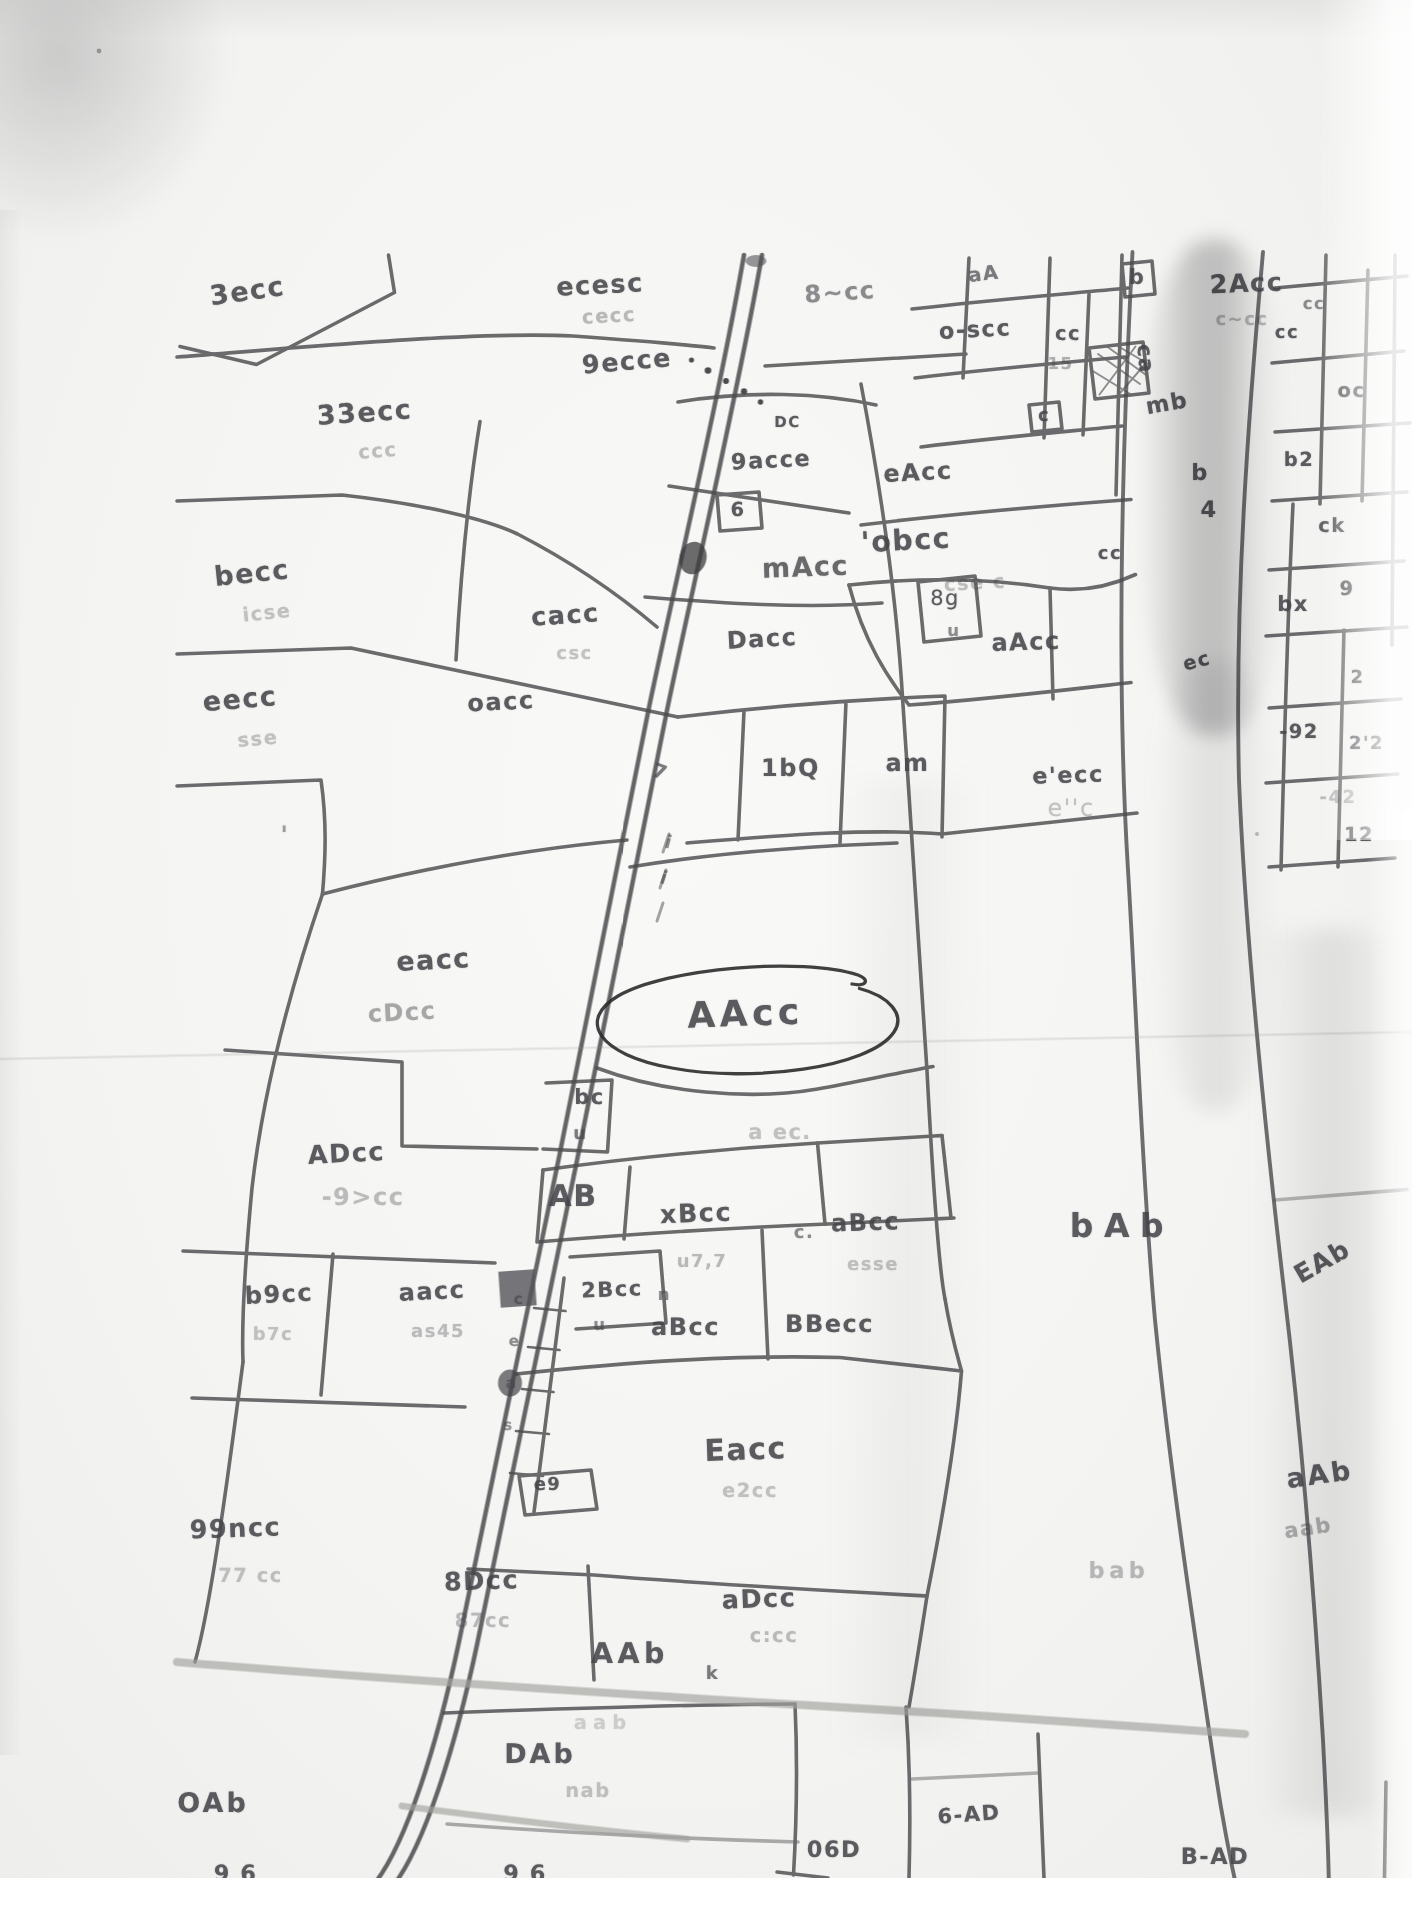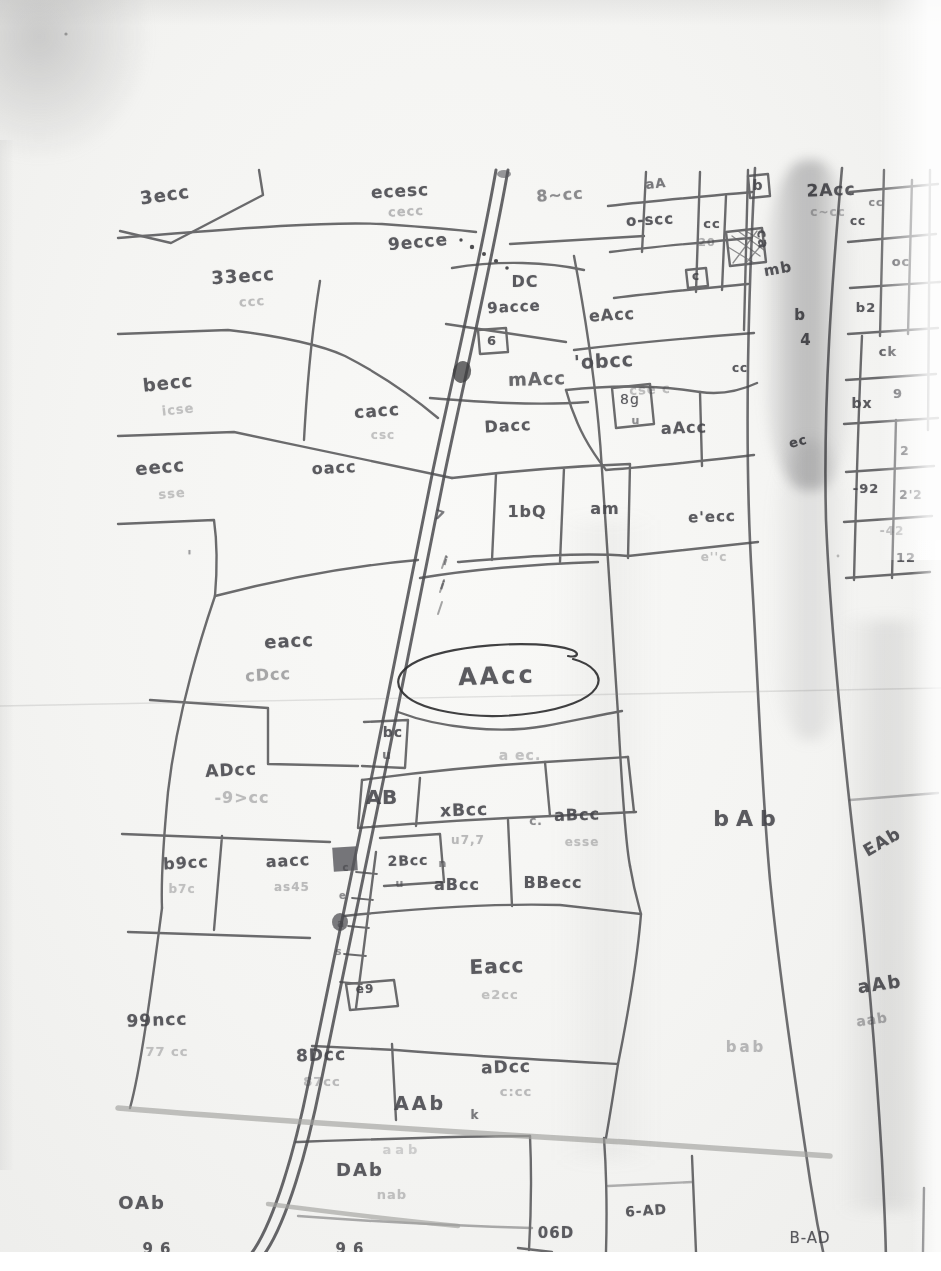--- a/index.html
+++ b/index.html
@@ -153,21 +153,21 @@
       <span style="left: 400px; top: 192px; font-size: 17px; opacity: 0.88; font-weight: 600; transform: translate(-50%, -55%) rotate(-3deg);">ecesc</span>
       <span style="left: 406px; top: 212px; font-size: 13px; opacity: 0.35; font-weight: 600; transform: translate(-50%, -55%) rotate(-3deg);">cecc</span>
       <span style="left: 418px; top: 243px; font-size: 17px; opacity: 0.88; font-weight: 600; transform: translate(-50%, -55%) rotate(-5deg);">9ecce</span>
       <span style="left: 560px; top: 196px; font-size: 16px; opacity: 0.6; font-weight: 600; transform: translate(-50%, -55%) rotate(-4deg);">8~cc</span>
       <span style="left: 656px; top: 184px; font-size: 13px; opacity: 0.7; font-weight: 600; transform: translate(-50%, -55%) rotate(-6deg);">aA</span>
       <span style="left: 758px; top: 186px; font-size: 14px; opacity: 0.88; font-weight: 600; transform: translate(-50%, -55%) rotate(0deg);">b</span>
       <span style="left: 831px; top: 191px; font-size: 17px; opacity: 0.88; font-weight: 600; transform: translate(-50%, -55%) rotate(-2deg);">2Acc</span>
       <span style="left: 828px; top: 213px; font-size: 12px; opacity: 0.35; font-weight: 600; transform: translate(-50%, -55%) rotate(0deg);">c~cc</span>
       <span style="left: 650px; top: 221px; font-size: 15px; opacity: 0.88; font-weight: 600; transform: translate(-50%, -55%) rotate(-3deg);">o-scc</span>
       <span style="left: 712px; top: 224px; font-size: 13px; opacity: 0.88; font-weight: 600; transform: translate(-50%, -55%) rotate(0deg);">cc</span>
-      <span style="left: 707px; top: 243px; font-size: 11px; opacity: 0.4; font-weight: 600; transform: translate(-50%, -55%) rotate(0deg);">20</span>
+      <span style="left: 707px; top: 243px; font-size: 11px; opacity: 0.4; font-weight: 600; transform: translate(-50%, -55%) rotate(0deg);">15</span>
       <span style="left: 763px; top: 240px; font-size: 14px; opacity: 0.88; font-weight: 600; transform: translate(-50%, -55%) rotate(85deg);">ca</span>
       <span style="left: 778px; top: 270px; font-size: 15px; opacity: 0.88; font-weight: 700; transform: translate(-50%, -55%) rotate(-10deg);">mb</span>
       <span style="left: 696px; top: 277px; font-size: 12px; opacity: 0.88; font-weight: 600; transform: translate(-50%, -55%) rotate(0deg);">c</span>
       <span style="left: 858px; top: 222px; font-size: 12px; opacity: 0.88; font-weight: 600; transform: translate(-50%, -55%) rotate(0deg);">cc</span>
       <span style="left: 876px; top: 203px; font-size: 11px; opacity: 0.6; font-weight: 600; transform: translate(-50%, -55%) rotate(0deg);">cc</span>
       <span style="left: 901px; top: 262px; font-size: 13px; opacity: 0.88; font-weight: 600; transform: translate(-50%, -55%) rotate(0deg);">oc</span>
       <span style="left: 866px; top: 308px; font-size: 13px; opacity: 0.88; font-weight: 600; transform: translate(-50%, -55%) rotate(0deg);">b2</span>
       <span style="left: 800px; top: 316px; font-size: 15px; opacity: 0.88; font-weight: 700; transform: translate(-50%, -55%) rotate(0deg);">b</span>
       <span style="left: 806px; top: 341px; font-size: 15px; opacity: 0.88; font-weight: 700; transform: translate(-50%, -55%) rotate(0deg);">4</span>
       <span style="left: 888px; top: 352px; font-size: 13px; opacity: 0.88; font-weight: 600; transform: translate(-50%, -55%) rotate(0deg);">ck</span>
@@ -179,32 +179,32 @@
       <span style="left: 911px; top: 496px; font-size: 12px; opacity: 0.88; font-weight: 600; transform: translate(-50%, -55%) rotate(0deg);">2'2</span>
       <span style="left: 906px; top: 558px; font-size: 13px; opacity: 0.88; font-weight: 600; transform: translate(-50%, -55%) rotate(0deg);">12</span>
       <span style="left: 612px; top: 316px; font-size: 16px; opacity: 0.88; font-weight: 600; transform: translate(-50%, -55%) rotate(-3deg);">eAcc</span>
       <span style="left: 604px; top: 362px; font-size: 19px; opacity: 0.88; font-weight: 700; transform: translate(-50%, -55%) rotate(-3deg);">'obcc</span>
       <span style="left: 650px; top: 390px; font-size: 13px; opacity: 0.32; font-weight: 600; transform: translate(-50%, -55%) rotate(-3deg);">cse c</span>
       <span style="left: 630px; top: 400px; font-size: 14px; opacity: 0.88; font-weight: 400; transform: translate(-50%, -55%) rotate(0deg);">8g</span>
       <span style="left: 636px; top: 421px; font-size: 11px; opacity: 0.6; font-weight: 600; transform: translate(-50%, -55%) rotate(0deg);">u</span>
       <span style="left: 684px; top: 429px; font-size: 16px; opacity: 0.88; font-weight: 600; transform: translate(-50%, -55%) rotate(-2deg);">aAcc</span>
       <span style="left: 740px; top: 369px; font-size: 12px; opacity: 0.88; font-weight: 600; transform: translate(-50%, -55%) rotate(0deg);">cc</span>
       <span style="left: 798px; top: 442px; font-size: 13px; opacity: 0.88; font-weight: 600; transform: translate(-50%, -55%) rotate(-15deg);">ec</span>
-      <span style="left: 525px; top: 283px; font-size: 16px; opacity: 0.88; font-weight: 600; transform: translate(-50%, -55%) rotate(0deg);">DC</span>
+      <span style="left: 525px; top: 283px; font-size: 10px; opacity: 0.88; font-weight: 600; transform: translate(-50%, -55%) rotate(0deg);">DC</span>
       <span style="left: 514px; top: 308px; font-size: 15px; opacity: 0.88; font-weight: 600; transform: translate(-50%, -55%) rotate(-3deg);">9acce</span>
       <span style="left: 492px; top: 341px; font-size: 13px; opacity: 0.88; font-weight: 600; transform: translate(-50%, -55%) rotate(0deg);">6</span>
       <span style="left: 537px; top: 380px; font-size: 18px; opacity: 0.8; font-weight: 700; transform: translate(-50%, -55%) rotate(-2deg);">mAcc</span>
       <span style="left: 508px; top: 427px; font-size: 16px; opacity: 0.88; font-weight: 600; transform: translate(-50%, -55%) rotate(-3deg);">Dacc</span>
       <span style="left: 377px; top: 412px; font-size: 17px; opacity: 0.88; font-weight: 600; transform: translate(-50%, -55%) rotate(-4deg);">cacc</span>
       <span style="left: 383px; top: 436px; font-size: 12px; opacity: 0.3; font-weight: 600; transform: translate(-50%, -55%) rotate(0deg);">csc</span>
       <span style="left: 334px; top: 469px; font-size: 16px; opacity: 0.88; font-weight: 600; transform: translate(-50%, -55%) rotate(-3deg);">oacc</span>
       <span style="left: 527px; top: 513px; font-size: 16px; opacity: 0.88; font-weight: 600; transform: translate(-50%, -55%) rotate(0deg); text-align: center;">1bQ</span>
       <span style="left: 605px; top: 510px; font-size: 16px; opacity: 0.88; font-weight: 600; transform: translate(-50%, -55%) rotate(0deg);">am</span>
       <span style="left: 712px; top: 518px; font-size: 15px; opacity: 0.88; font-weight: 600; transform: translate(-50%, -55%) rotate(-2deg);">e'ecc</span>
-      <span style="left: 714px; top: 558px; font-size: 12px; opacity: 0.3; font-weight: 700; transform: translate(-50%, -55%) rotate(0deg);">e''c</span>
+      <span style="left: 714px; top: 540px; font-size: 16px; opacity: 0.3; font-weight: 400; transform: translate(-50%, -55%) rotate(0deg);">e''c</span>
       <span style="left: 440px; top: 516px; font-size: 13px; opacity: 0.7; font-weight: 600; transform: translate(-50%, -55%) rotate(20deg);">7</span>
       <span style="left: 289px; top: 642px; font-size: 18px; opacity: 0.88; font-weight: 600; transform: translate(-50%, -55%) rotate(-3deg);">eacc</span>
       <span style="left: 268px; top: 676px; font-size: 16px; opacity: 0.45; font-weight: 600; transform: translate(-50%, -55%) rotate(-3deg);">cDcc</span>
       <span style="left: 497px; top: 677px; font-size: 24px; opacity: 0.88; font-weight: 600; letter-spacing: 3px; transform: translate(-50%, -55%) rotate(-2deg);">AAcc</span>
       <span style="left: 520px; top: 756px; font-size: 14px; opacity: 0.3; font-weight: 600; transform: translate(-50%, -55%) rotate(0deg);">a ec.</span>
       <span style="left: 384px; top: 733px; font-size: 14px; opacity: 0.88; font-weight: 600; transform: translate(-50%, -55%) rotate(0deg); padding-left: 18px;">bc</span>
       <span style="left: 387px; top: 756px; font-size: 12px; opacity: 0.7; font-weight: 600; transform: translate(-50%, -55%) rotate(0deg);">u</span>
       <span style="left: 231px; top: 771px; font-size: 17px; opacity: 0.88; font-weight: 600; transform: translate(-50%, -55%) rotate(-3deg);">ADcc</span>
       <span style="left: 242px; top: 799px; font-size: 16px; opacity: 0.33; font-weight: 600; transform: translate(-50%, -55%) rotate(0deg);">-9&gt;cc</span>
       <span style="left: 382px; top: 798px; font-size: 20px; opacity: 0.88; font-weight: 700; transform: translate(-50%, -55%) rotate(0deg);">AB</span>
@@ -237,21 +237,21 @@
       <span style="left: 475px; top: 1116px; font-size: 12px; opacity: 0.7; font-weight: 600; transform: translate(-50%, -55%) rotate(0deg);">k</span>
       <span style="left: 402px; top: 1150px; font-size: 13px; opacity: 0.22; font-weight: 600; letter-spacing: 4px; transform: translate(-50%, -55%) rotate(0deg);">aab</span>
       <span style="left: 360px; top: 1171px; font-size: 18px; opacity: 0.88; font-weight: 600; letter-spacing: 2px; transform: translate(-50%, -55%) rotate(0deg);">DAb</span>
       <span style="left: 392px; top: 1195px; font-size: 13px; opacity: 0.3; font-weight: 600; transform: translate(-50%, -55%) rotate(0deg);">nab</span>
       <span style="left: 142px; top: 1204px; font-size: 18px; opacity: 0.88; font-weight: 600; letter-spacing: 2px; transform: translate(-50%, -55%) rotate(0deg);">OAb</span>
       <span style="left: 880px; top: 985px; font-size: 18px; opacity: 0.88; font-weight: 600; letter-spacing: 2px; transform: translate(-50%, -55%) rotate(-8deg);">aAb</span>
       <span style="left: 872px; top: 1020px; font-size: 14px; opacity: 0.4; font-weight: 600; transform: translate(-50%, -55%) rotate(-8deg);">aab</span>
       <span style="left: 746px; top: 1048px; font-size: 15px; opacity: 0.35; font-weight: 600; letter-spacing: 3px; transform: translate(-50%, -55%) rotate(0deg);">bab</span>
       <span style="left: 556px; top: 1234px; font-size: 15px; opacity: 0.88; font-weight: 600; transform: translate(-50%, -55%) rotate(0deg);">06D</span>
       <span style="left: 646px; top: 1211px; font-size: 14px; opacity: 0.88; font-weight: 600; transform: translate(-50%, -55%) rotate(-4deg);">6-AD</span>
-      <span style="left: 810px; top: 1239px; font-size: 15px; opacity: 0.88; font-weight: 400; transform: translate(-50%, -55%) rotate(0deg); text-align: center;">B-AD</span>
+      <span style="left: 810px; top: 1239px; font-size: 15px; opacity: 0.88; font-weight: 700; transform: translate(-50%, -55%) rotate(0deg); text-align: center;">B-AD</span>
       <span style="left: 157px; top: 1250px; font-size: 15px; opacity: 0.88; font-weight: 600; transform: translate(-50%, -55%) rotate(0deg);">9 6</span>
       <span style="left: 350px; top: 1250px; font-size: 15px; opacity: 0.88; font-weight: 600; transform: translate(-50%, -55%) rotate(0deg);">9 6</span>
       <span style="left: 346px; top: 868px; font-size: 10px; opacity: 0.65; font-weight: 600; transform: translate(-50%, -55%) rotate(0deg);">c</span>
       <span style="left: 343px; top: 896px; font-size: 10px; opacity: 0.6; font-weight: 600; transform: translate(-50%, -55%) rotate(0deg);">e</span>
       <span style="left: 341px; top: 924px; font-size: 10px; opacity: 0.6; font-weight: 600; transform: translate(-50%, -55%) rotate(0deg);">a</span>
       <span style="left: 339px; top: 952px; font-size: 10px; opacity: 0.55; font-weight: 600; transform: translate(-50%, -55%) rotate(0deg);">s</span>
       <span style="left: 446px; top: 562px; font-size: 12px; opacity: 0.6; font-weight: 600; transform: translate(-50%, -55%) rotate(15deg);">i</span>
       <span style="left: 443px; top: 586px; font-size: 12px; opacity: 0.6; font-weight: 600; transform: translate(-50%, -55%) rotate(18deg);">i</span>
       <span style="left: 190px; top: 558px; font-size: 16px; opacity: 0.5; font-weight: 600; transform: translate(-50%, -55%) rotate(0deg);">'</span>
     </div>

